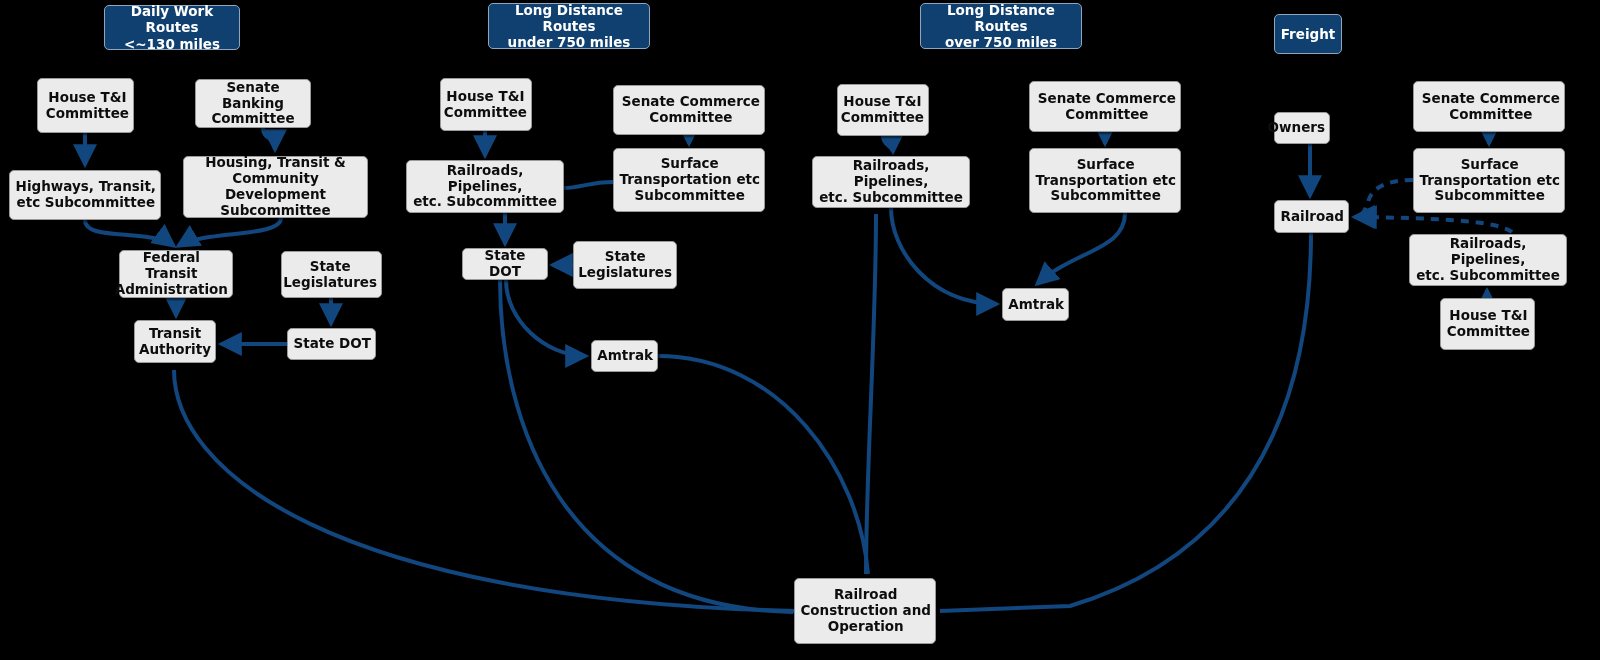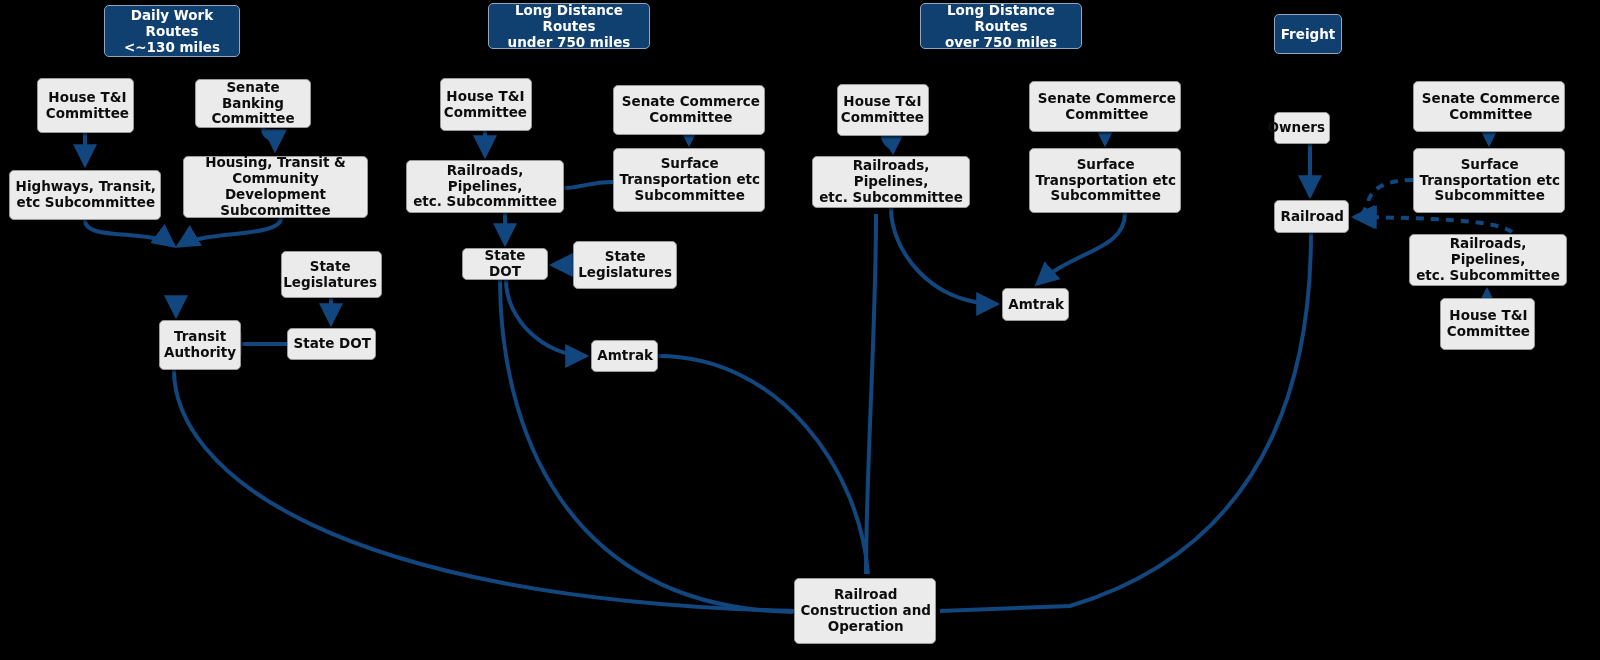--- a/index.html
+++ b/index.html
@@ -55,21 +55,21 @@
 
       <path d="M1310,144 L1310,196" marker-end="url(#ar)"></path>
       <path d="M1489,132 L1489,144" marker-end="url(#ar)"></path>
       <path d="M1413,180 C1390,180 1372,186 1368,202 C1364,214 1360,217 1354,217" marker-end="url(#ar)" stroke-dasharray="8 7"></path>
       <path d="M1512,232 C1500,222 1450,218 1356,217" marker-end="url(#ar)" stroke-dasharray="8 7"></path>
       <path d="M1487,298 L1487,290" marker-end="url(#ar)"></path>
       <path d="M1311,233 C1311,340 1290,540 1070,606 L940,611"></path>
     </g>
   </svg>
 
-  <div class="hdr" style="left:104px;top:5px;width:136px;height:52px;">
+  <div class="hdr" style="left:104px;top:5px;width:136px;height:45px;">
     <span>Daily Work Routes
 &lt;~130 miles</span>
   </div>
   <div class="hdr" style="left:488px;top:3px;width:162px;height:46px;">
     <span>Long Distance Routes
 under 750 miles</span>
   </div>
   <div class="hdr" style="left:920px;top:3px;width:162px;height:46px;">
     <span>Long Distance Routes
 over 750 miles</span>
@@ -88,25 +88,29 @@
     </div>
   <div class="node" style="left:9px;top:170px;width:152px;height:50px;">
     <span>Highways, Transit,
 etc Subcommittee</span>
     </div>
   <div class="node" style="left:183px;top:156px;width:185px;height:62px;">
     <span>Housing, Transit &amp;
 Community Development
 Subcommittee</span>
     </div>
+  <div class="node" style="left:119px;top:250px;width:114px;height:48px;">
+    <span>Federal    Transit
+Administration</span>
+    </div>
   <div class="node" style="left:281px;top:251px;width:101px;height:47px;">
     <span>State
 Legislatures</span>
     </div>
-  <div class="node" style="left:134px;top:320px;width:82px;height:50px;margin-left:25px;">
+  <div class="node" style="left:134px;top:320px;width:82px;height:43px;">
     <span>Transit
 Authority</span>
     </div>
   <div class="node" style="left:287px;top:328px;width:89px;height:32px;">
     <span>State DOT</span>
     </div>
 
   <div class="node" style="left:440px;top:78px;width:92px;height:53px;">
     <span>House T&amp;I
 Committee</span>

